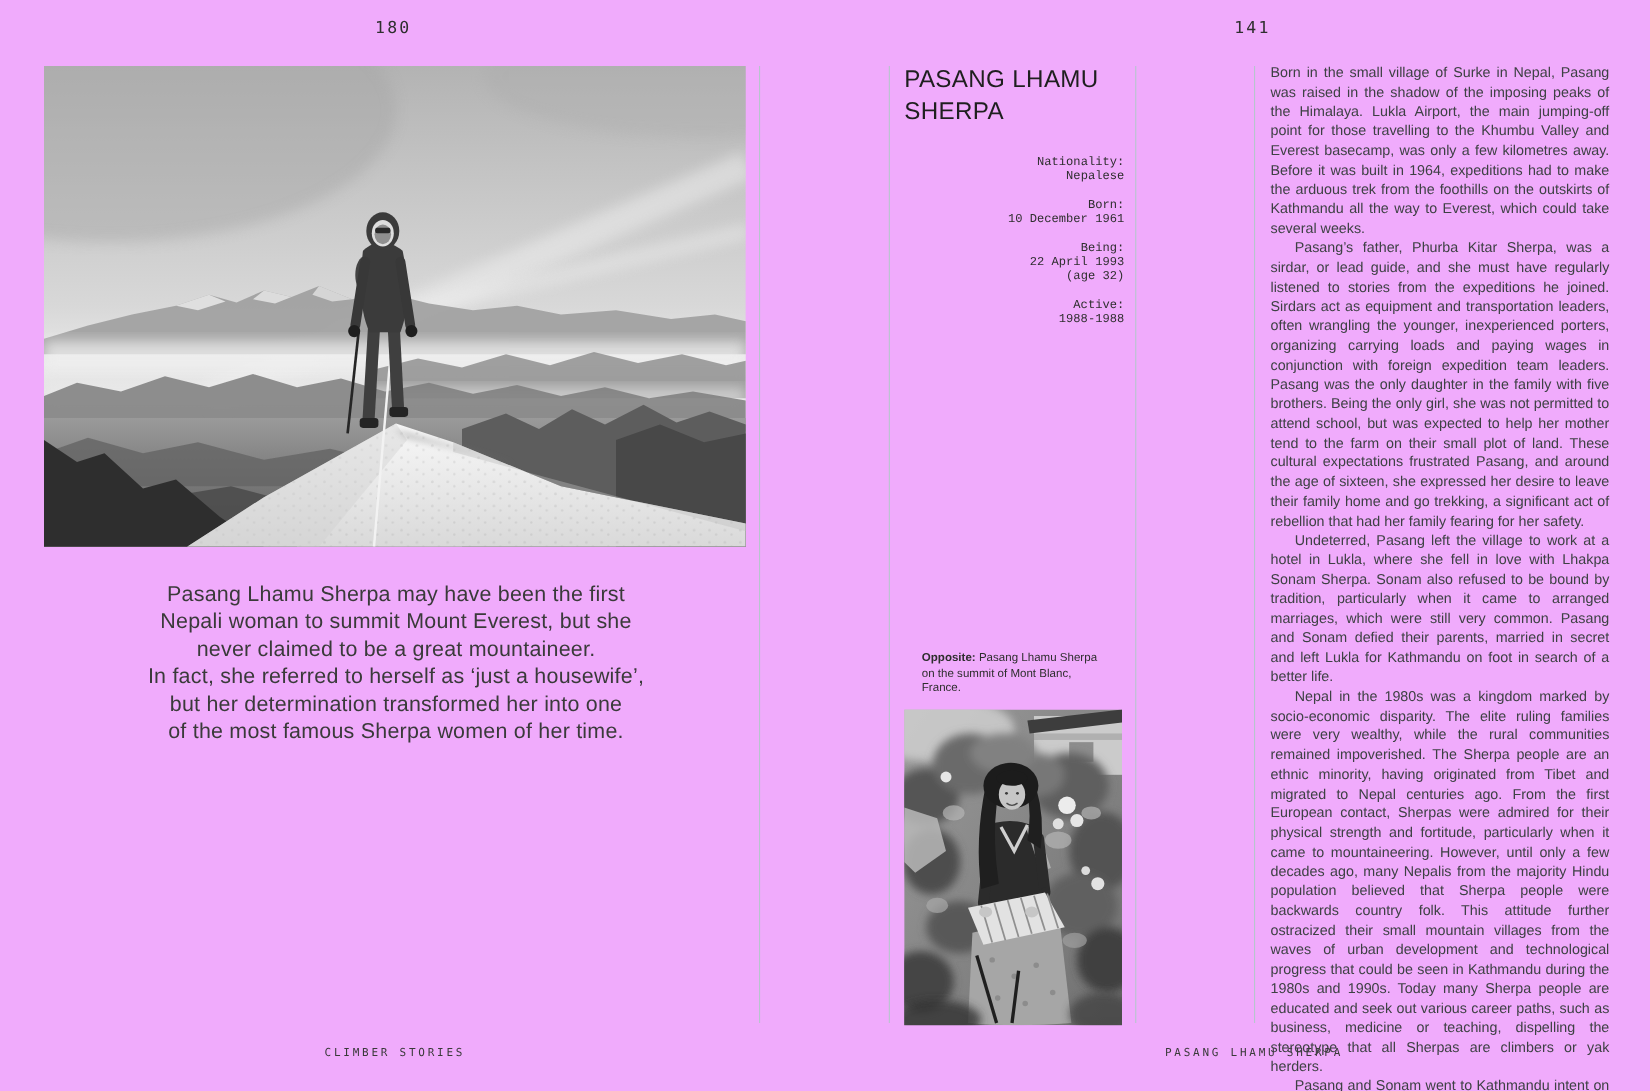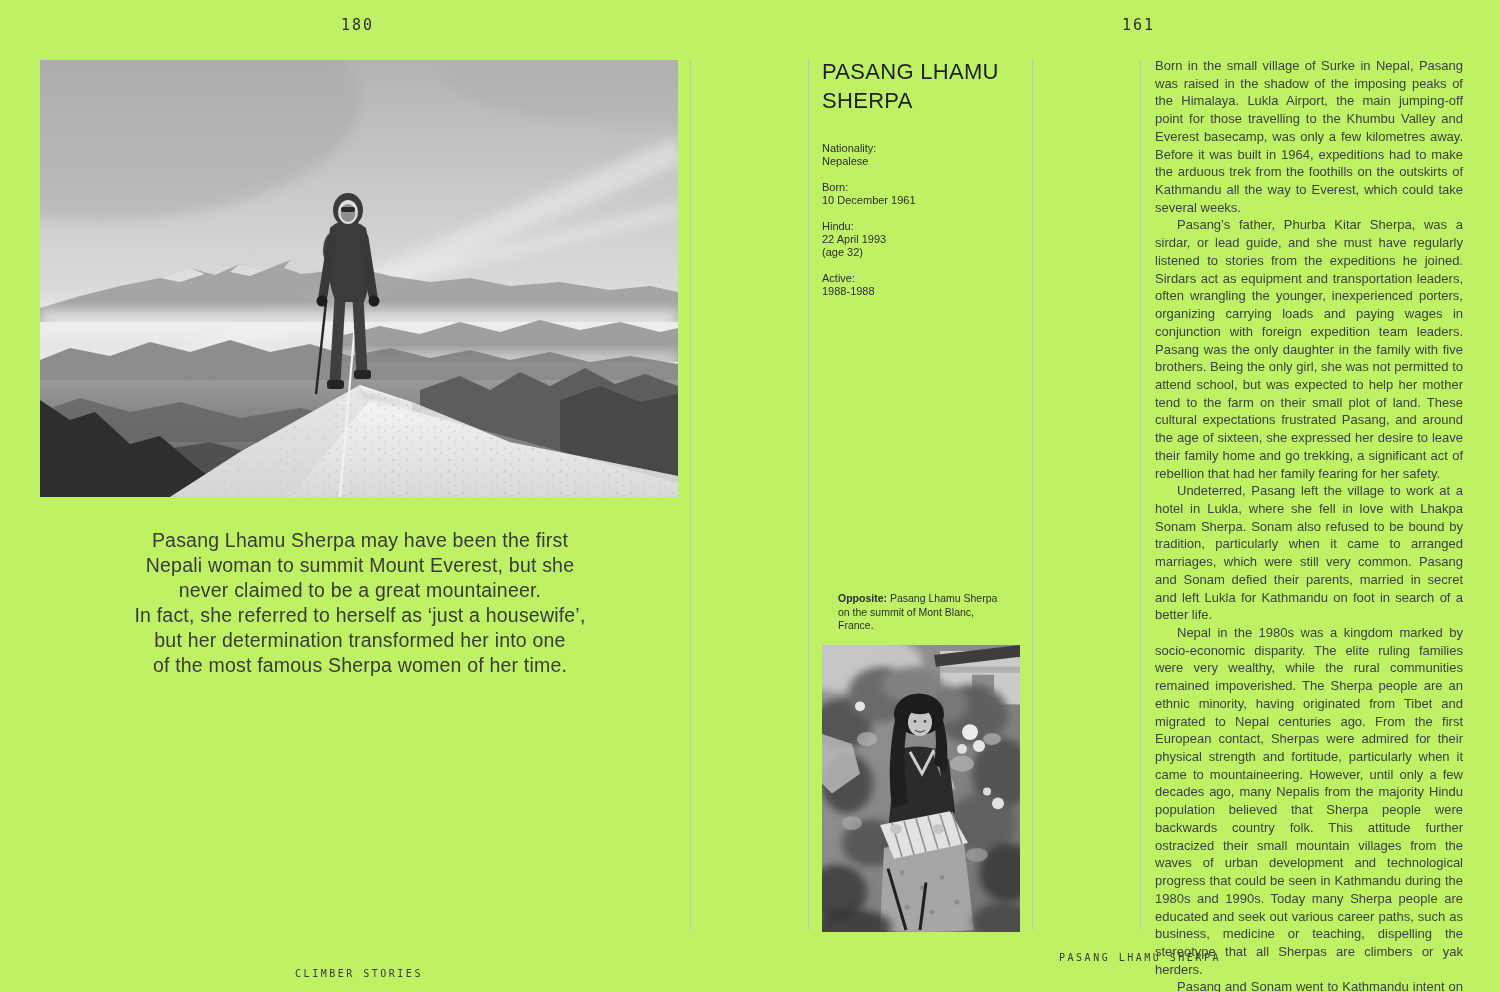--- a/index.html
+++ b/index.html
@@ -1,17 +1,17 @@
 <!DOCTYPE html>
 <html><head>
 <meta charset="utf-8">
 <style>
   html,body { margin:0; padding:0; background:#ffffff; }
   .spread {
-    position:relative; width:1500px; height:992px; background:#bef264;
+    position:relative; width:1500px; height:992px; background:#f0abfc;
     font-family:"Liberation Sans", sans-serif; overflow:hidden;
   }
   .pageno {
     position:absolute; top:16px; font-family:"DejaVu Sans Mono", monospace;
     font-size:15px; letter-spacing:2px; color:#2f2f2f;
   }
   .pageno.left  { left:341px; }
   .pageno.right { left:1122px; }
 
   .rule { position:absolute; top:60px; height:870px; width:1px; background:#b6c5cd; }
@@ -28,22 +28,22 @@
     text-align:center; font-size:19.5px; line-height:25px; color:#3a3a3a;
     letter-spacing:0.2px; white-space:pre-line;
   }
 
   .col-mid { position:absolute; left:822px; top:57px; width:200px; }
   .title {
     font-size:22px; line-height:29px; color:#1f1f1f; letter-spacing:0.3px;
     font-weight:400; margin:0;
   }
   .meta {
-    margin-top:27px; font-family:Liberation Sans, sans-serif;
-    font-size:11px; line-height:13px; color:#2e2e2e;
+    margin-top:27px; font-family:Liberation Mono, monospace;
+    font-size:11px; line-height:13px; color:#2e2e2e;text-align:right;
   }
   .meta-field { margin-bottom:13px; }
   .meta-value { white-space:pre-line; }
 
   .captions {
     position:absolute; left:822px; top:576px; width:200px;
     font-size:10.5px; line-height:13.5px; color:#2e2e2e;
   }
   .cap { margin:16px; }
   .cap .cap-label { font-weight:700; }
@@ -54,30 +54,30 @@
     position:absolute; left:1155px; top:57px; width:308px;
     font-size:13px; line-height:17.72px; color:#3e4144; text-align:justify;
   }
   .article p { margin:0; }
   .article p.ind { text-indent:22px; }
 
   .footer {
     position:absolute; top:952px; font-family:"DejaVu Sans Mono", monospace;
     font-size:10px; letter-spacing:2.5px; color:#3a3a3a; text-align:center;
   }
-  .footer.left  { left:40px;  width:638px;margin-top:16px; }
+  .footer.left  { left:40px;  width:638px; }
   .footer.right { left:950px; width:380px; }
 </style>
 </head>
 <body>
 
 <div class="spread">
 
   <div class="pageno left">180</div>
-  <div class="pageno right">161</div>
+  <div class="pageno right">141</div>
 
   <div class="rule r1"></div>
   <div class="rule r2"></div>
   <div class="rule r3"></div>
   <div class="rule r4"></div>
 
   <div class="photo-main">
     <svg viewBox="0 0 638 437" preserveAspectRatio="none">
       <defs>
         <linearGradient id="sky" x1="0" y1="0" x2="0" y2="1">
@@ -170,21 +170,21 @@
     <div class="meta">
       <div class="meta-field">
         <div class="meta-label">Nationality:</div>
         <div class="meta-value">Nepalese</div>
       </div>
       <div class="meta-field">
         <div class="meta-label">Born:</div>
         <div class="meta-value">10 December 1961</div>
       </div>
       <div class="meta-field">
-        <div class="meta-label">Hindu:</div>
+        <div class="meta-label">Being:</div>
         <div class="meta-value">22 April 1993
 (age 32)</div>
       </div>
       <div class="meta-field">
         <div class="meta-label">Active:</div>
         <div class="meta-value">1988-1988</div>
       </div>
     </div>
   </div>
 

